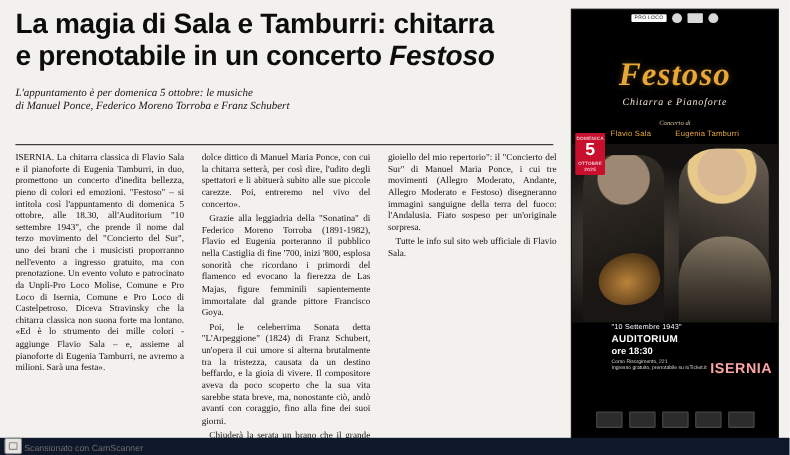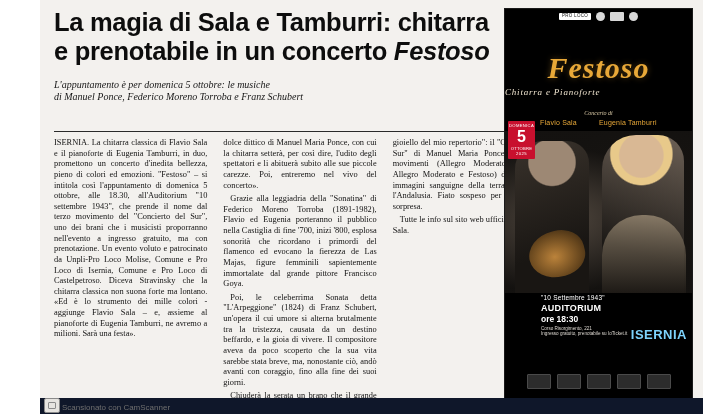--- a/index.html
+++ b/index.html
@@ -2,27 +2,26 @@
 <html><head>
 <meta charset="utf-8">
 <style>
   html, body {
     margin: 0;
     padding: 0;
     background: #ffffff;
   }
   #page {
     position: relative;
-    width: 663px;
+    width: 718px;
     height: 414px;
     background: #f3f1ee;
     overflow: hidden;
     font-family: "Liberation Serif", serif;
     color: #111111;
-    margin-left: 40px;
   }
   
   .headline-wrap {
     position: absolute;
     left: 14px;
     top: 8px;
     width: 490px;
   }
   .headline {
     font-family: "Liberation Sans", sans-serif;
@@ -130,20 +129,21 @@
     font-size: 30px;
     color: #e8a838;
     letter-spacing: 1px;
     text-shadow: 0 0 6px rgba(232,168,56,0.35);
   }
   .poster-sub {
     position: absolute;
     top: 78px;
     left: 0;
     width: 100%;
+    text-align: center;
     font-family: "Liberation Serif", serif;
     font-style: italic;
     font-size: 9px;
     color: #efe4cf;
     letter-spacing: 0.8px;
   }
   .poster-concerto {
     position: absolute;
     top: 101px;
     left: 0;
@@ -258,21 +258,21 @@
   .pv-time { font-size: 8.5px; font-weight: bold; margin-top: 1px; }
   .pv-addr { font-size: 4.6px; margin-top: 2px; color: #ded9d2; }
   .pv-addr2 { font-size: 4.6px; color: #ded9d2; }
   .pv-city {
     position: absolute;
     right: 4px;
     bottom: -6px;
     font-family: "Liberation Sans", sans-serif;
     font-size: 13px;
     font-weight: bold;
-    color: #7dd3fc;
+    color: #fca5a5;
     letter-spacing: 0.5px;
   }
   .poster-footer {
     position: absolute;
     bottom: 4px;
     left: 0;
     width: 100%;
     height: 28px;
     display: flex;
     align-items: center;

